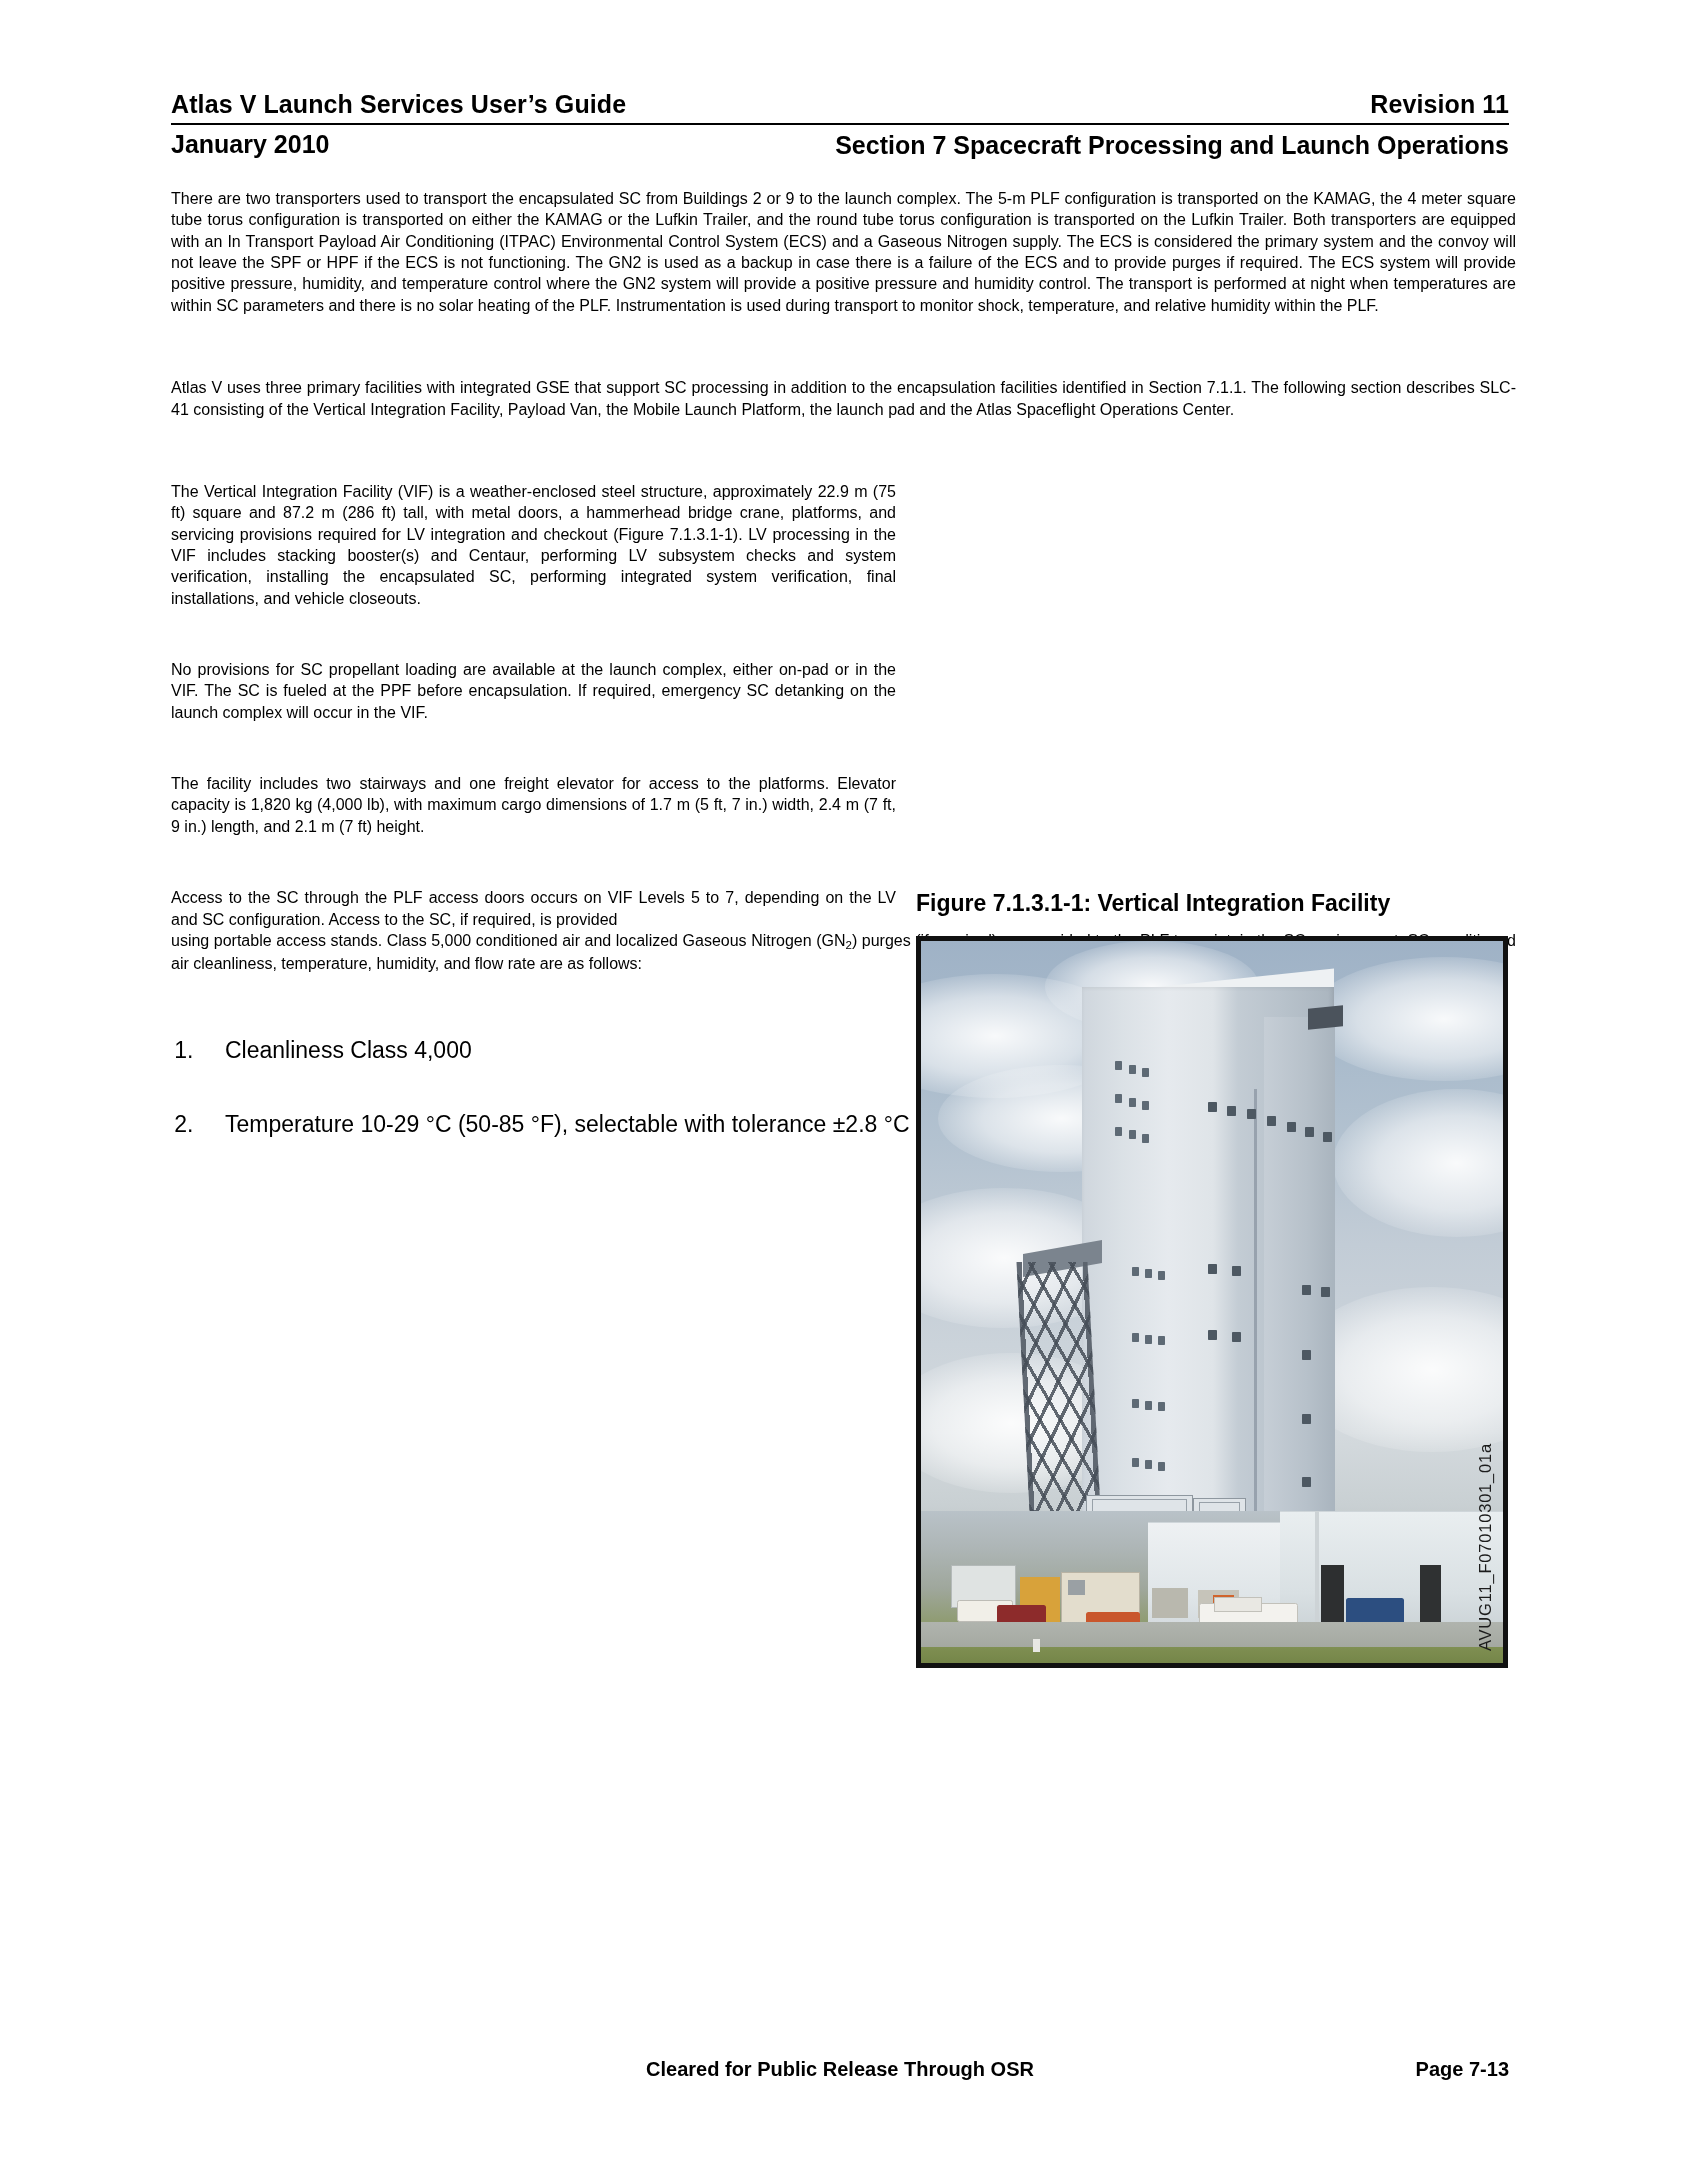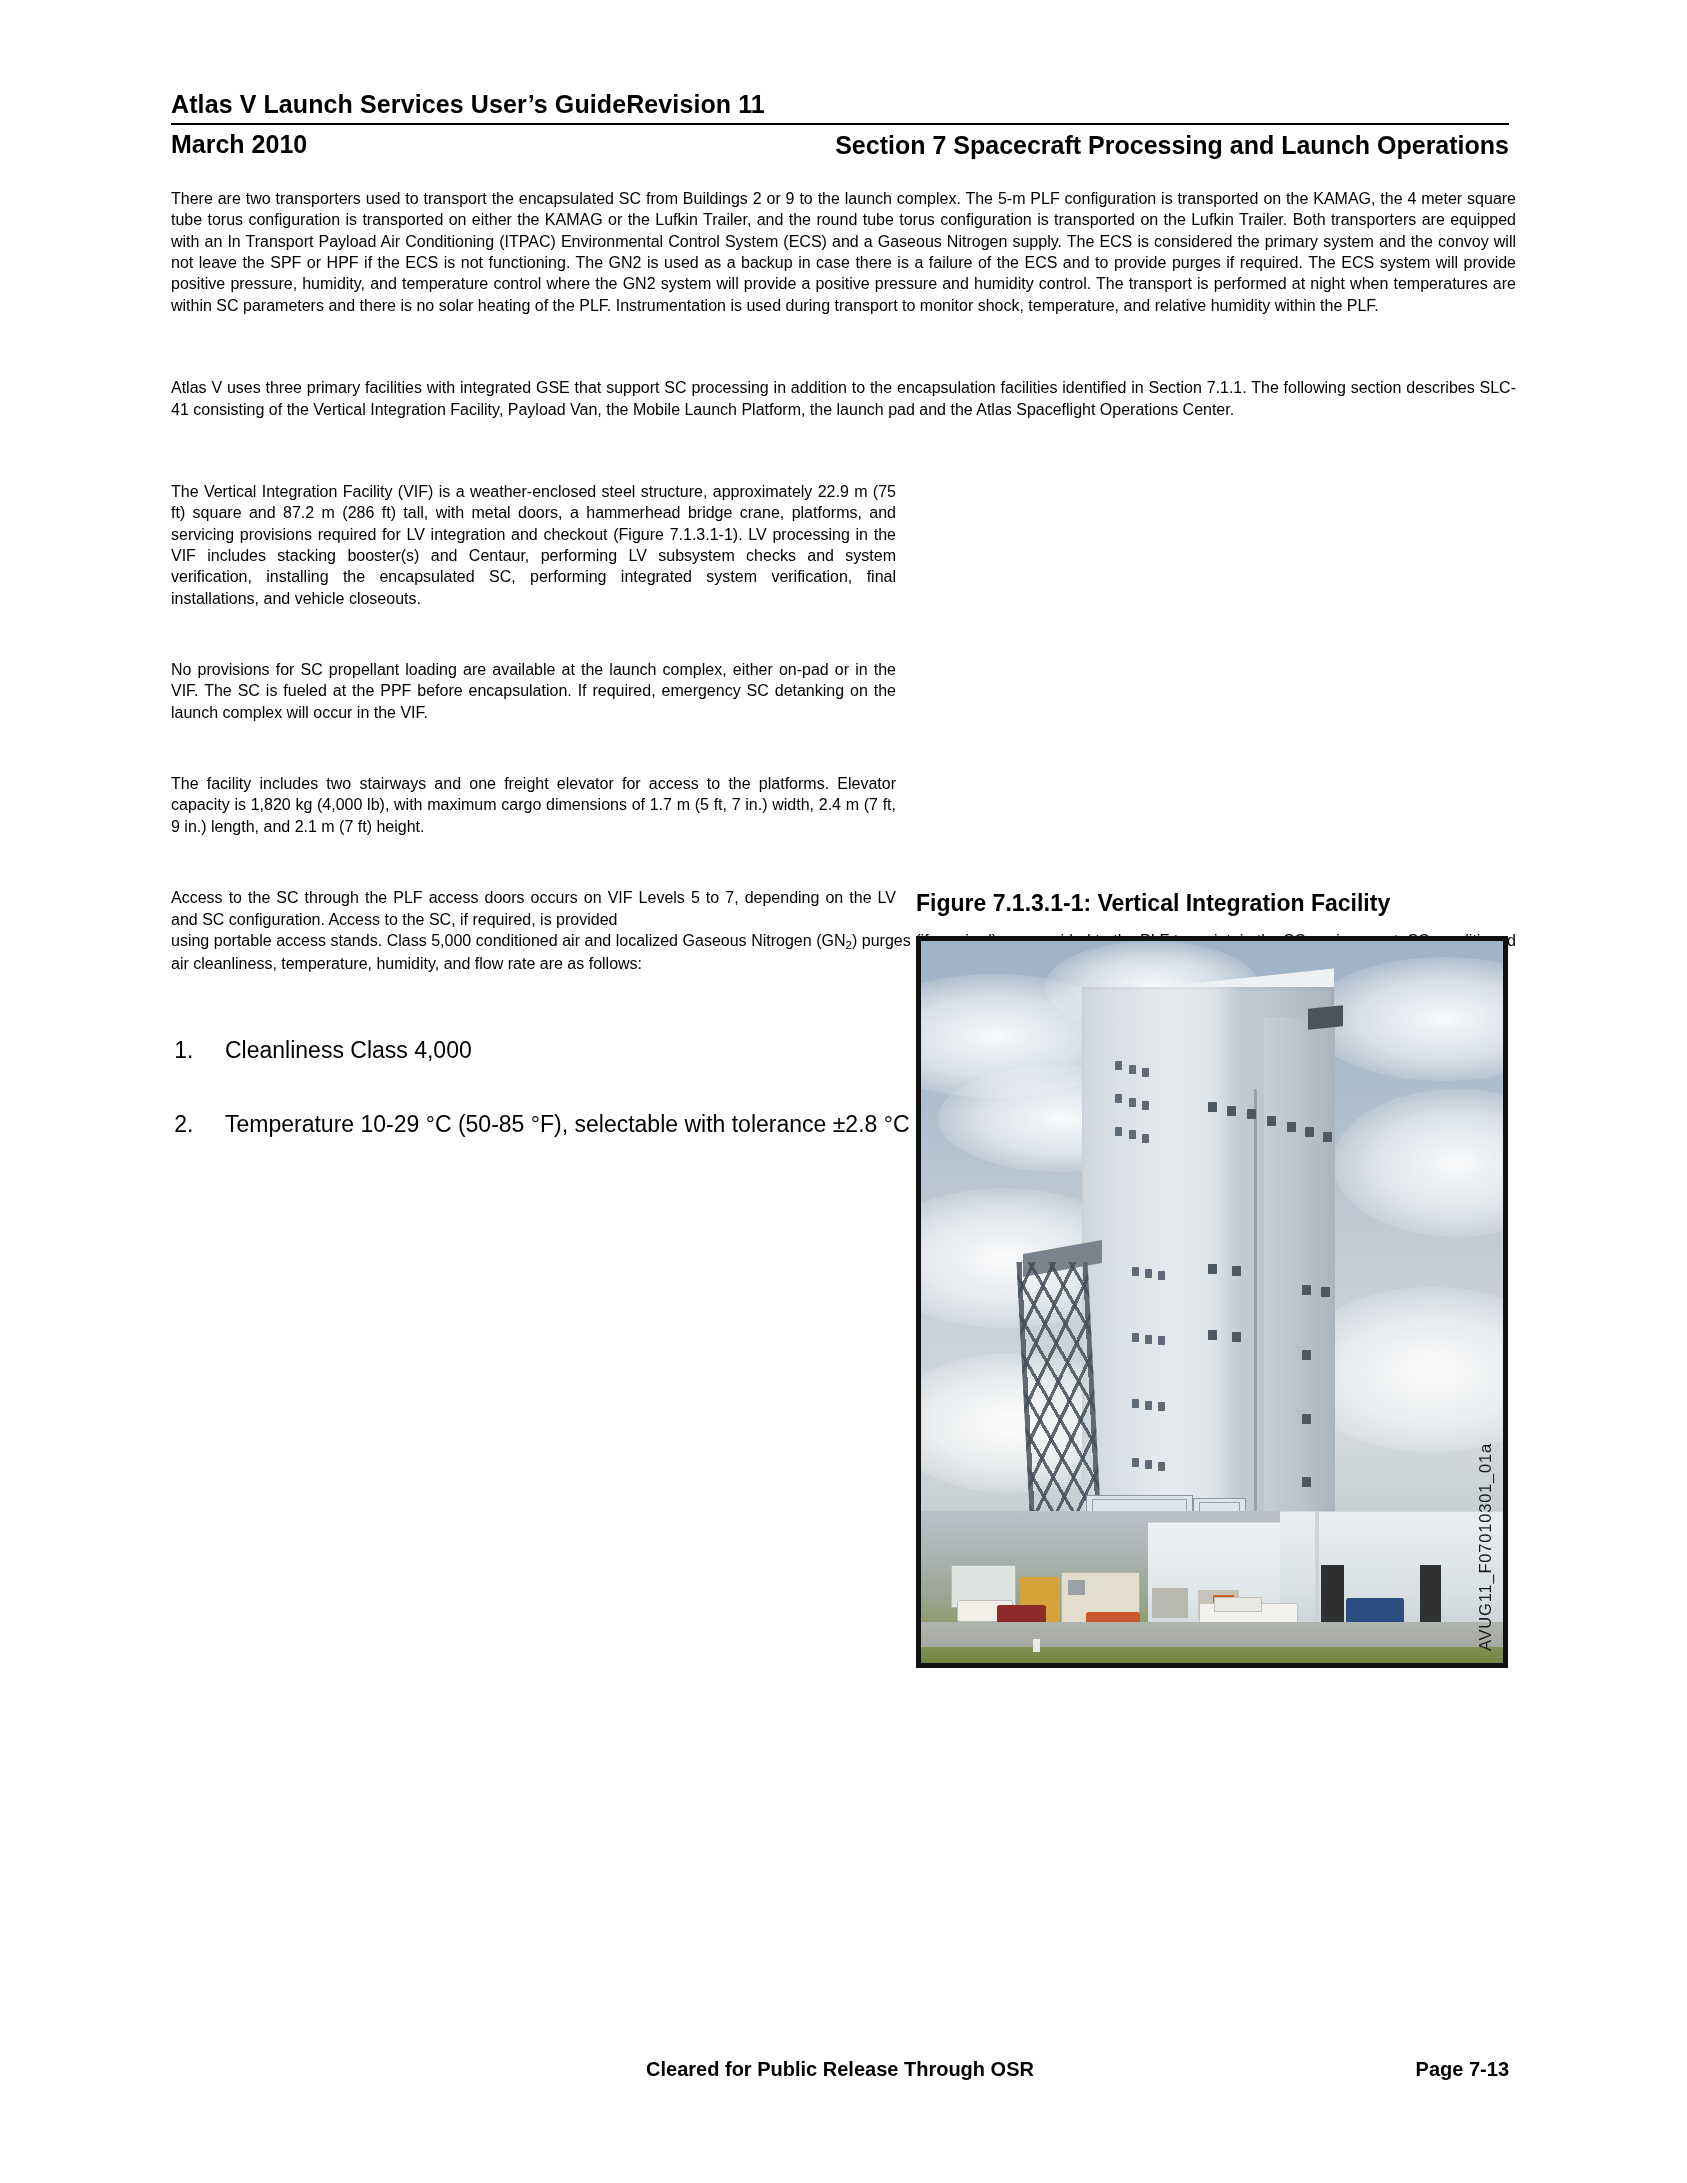--- a/index.html
+++ b/index.html
@@ -23,20 +23,21 @@
 
   
   .doc-header {
     position: absolute;
     left: 171px;
     top: 89px;
     width: 1338px;
   }
   .hdr-row {
     display: flex;
+    justify-content: space-between;
     align-items: baseline;
     font-weight: bold;
     font-size: 25px;
     line-height: 1.25;
     letter-spacing: 0.1px;
   }
   .hdr-rule {
     border-bottom: 2.5px solid #000;
     margin-top: 2.5px;
     margin-bottom: 5px;
@@ -309,21 +310,21 @@
 
 <div class="page">
 
   <div class="doc-header">
     <div class="hdr-row">
       <span>Atlas V Launch Services User’s Guide</span>
       <span>Revision 11</span>
     </div>
     <div class="hdr-rule"></div>
     <div class="hdr-wrap2">
-      <span class="hdr-left-2">March 2010</span>
+      <span class="hdr-left-2">January 2010</span>
       <div class="hdr-row-2">
         <span>Section 7 Spacecraft Processing and Launch Operations</span>
       </div>
     </div>
   </div>
 
   <div class="content">
 
 
     <p class="body">There are two transporters used to transport the encapsulated SC from Buildings 2 or 9 to the launch complex. The 5-m PLF configuration is transported on the KAMAG, the 4 meter square tube torus configuration is transported on either the KAMAG or the Lufkin Trailer, and the round tube torus configuration is transported on the Lufkin Trailer. Both transporters are equipped with an In Transport Payload Air Conditioning (ITPAC) Environmental Control System (ECS) and a Gaseous Nitrogen supply. The ECS is considered the primary system and the convoy will not leave the SPF or HPF if the ECS is not functioning. The GN2 is used as a backup in case there is a failure of the ECS and to provide purges if required. The ECS system will provide positive pressure, humidity, and temperature control where the GN2 system will provide a positive pressure and humidity control. The transport is performed at night when temperatures are within SC parameters and there is no solar heating of the PLF. Instrumentation is used during transport to monitor shock, temperature, and relative humidity within the PLF.</p>

